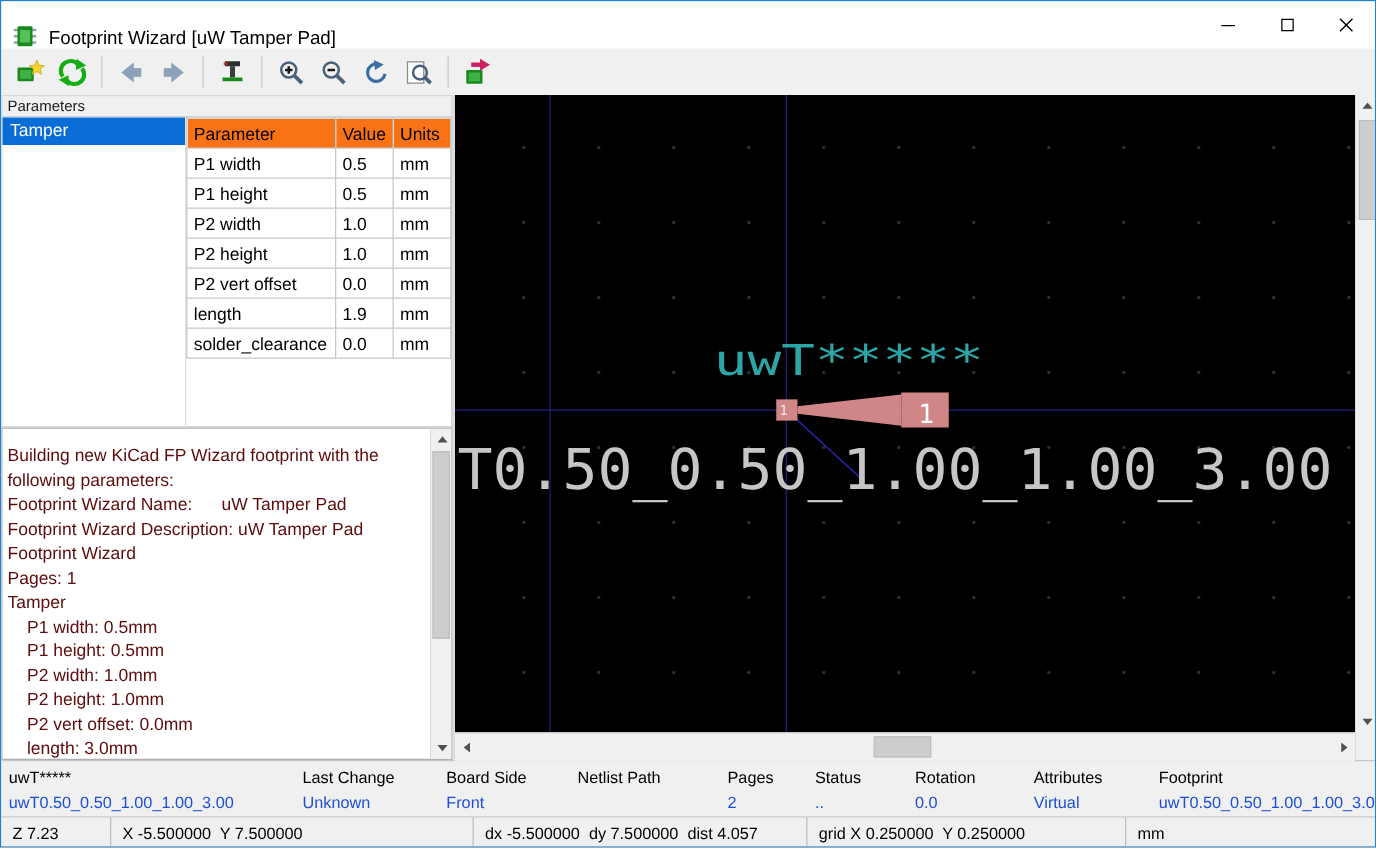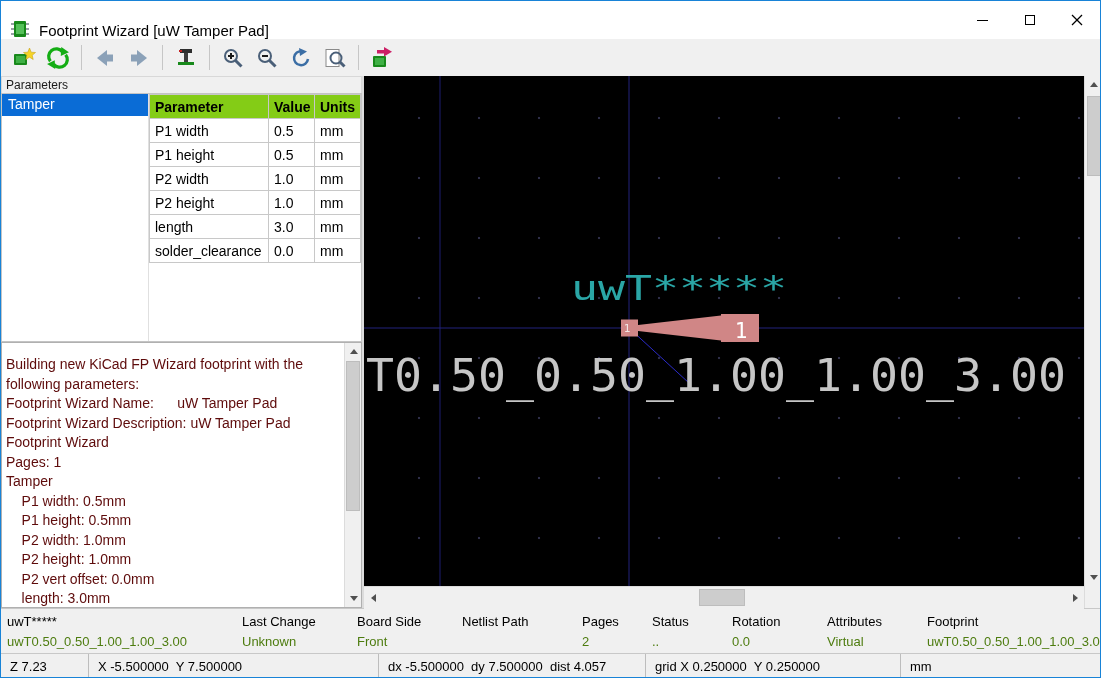--- a/index.html
+++ b/index.html
@@ -24,21 +24,21 @@
   
   .main{display:flex;height:532px}
   .left-panel{width:363px;display:flex;flex-direction:column;background:#f0f0f0;border-right:2px solid #dcdcdc}
   .params-header{height:17px;font-size:12px;padding:1px 4px;background:#f0f0f0;border:1px solid #d8d8d8;border-bottom:none;color:#1a1a1a}
   .params-body{height:249px;display:flex;background:#ffffff;border:1px solid #c4c4c4}
   .page-list{width:148px;background:#fff;border-right:1px solid #e0e0e0}
   .page-item{height:22px;font-size:14px;padding:2px 6px;background:#0a6cd6;color:#fff;white-space:nowrap}
   .ptable-wrap{flex:1}
   table.ptable{border-collapse:collapse;width:100%;table-layout:fixed}
   .ptable th,.ptable td{border:1px solid #c8c8c8;font-size:14px;padding:2px 5px;height:24px;text-align:left;overflow:hidden;white-space:nowrap}
-  .ptable th{font-weight:bold;color:#000;background:#84cc16}
+  .ptable th{font-weight:normal;color:#000;background:#f97316}
   .col-param{width:119px}.col-value{width:46px}.col-units{width:46px}
 
   .messages{flex:1;background:#ffffff;border:1px solid #b0b0b0;position:relative;overflow:hidden}
   .messages-text{position:absolute;left:0;top:0;right:17px;bottom:0;padding:12px 4px;font-size:14px;line-height:19.5px;color:#5e0b0b;white-space:pre-wrap}
 
   
   .sb-track{background:#f0f0f0}
   .sb-btn{width:17px;height:17px;display:flex;align-items:center;justify-content:center;background:#f0f0f0}
   .sb-thumb{background:#cdcdcd;border:1px solid #bdbdbd;position:absolute}
   .tri-up{width:0;height:0;border-left:4px solid transparent;border-right:4px solid transparent;border-bottom:5px solid #505050}
@@ -66,21 +66,21 @@
   .v-scrollbar{height:510px;position:relative}
   .v-scrollbar .sb-btn{width:18px}
   .v-btn-bottom{position:absolute;bottom:0;left:0}
   .v-thumb{left:2px;width:14px;top:20px;height:80px}
   .sb-corner{height:22px;background:#f0f0f0}
 
   
   .status1{height:45px;background:#f0f0f0;border-top:1px solid #c8c8c8;display:flex;font-size:13px}
   .s1cell{padding:3px 6px 0 6px;overflow:hidden;white-space:nowrap}
   .s1label{line-height:20px;color:#000}
-  .s1value{line-height:19px;color:#4d7c0f}
+  .s1value{line-height:19px;color:#1d4ed8}
   .status2{height:26px;background:#f0f0f0;border-top:1px solid #c8c8c8;display:flex;align-items:stretch;font-size:13px}
   .s2cell{display:flex;align-items:center;padding-left:9px;white-space:pre;border-right:1px solid #bdbdbd;overflow:hidden}
   .s2cell:last-child{border-right:none}
 </style>
 </head>
 <body>
 
 <div class="window">
 
   <div class="titlebar">
@@ -226,22 +226,27 @@
               <td>P2 width</td>
               <td>1.0</td>
               <td>mm</td>
             </tr>
             <tr>
               <td>P2 height</td>
               <td>1.0</td>
               <td>mm</td>
             </tr>
             <tr>
+              <td>P2 vert offset</td>
+              <td>0.0</td>
+              <td>mm</td>
+            </tr>
+            <tr>
               <td>length</td>
-              <td>3.0</td>
+              <td>1.9</td>
               <td>mm</td>
             </tr>
             <tr>
               <td>solder_clearance</td>
               <td>0.0</td>
               <td>mm</td>
             </tr>
           </tbody>
             </table>
         </div>

